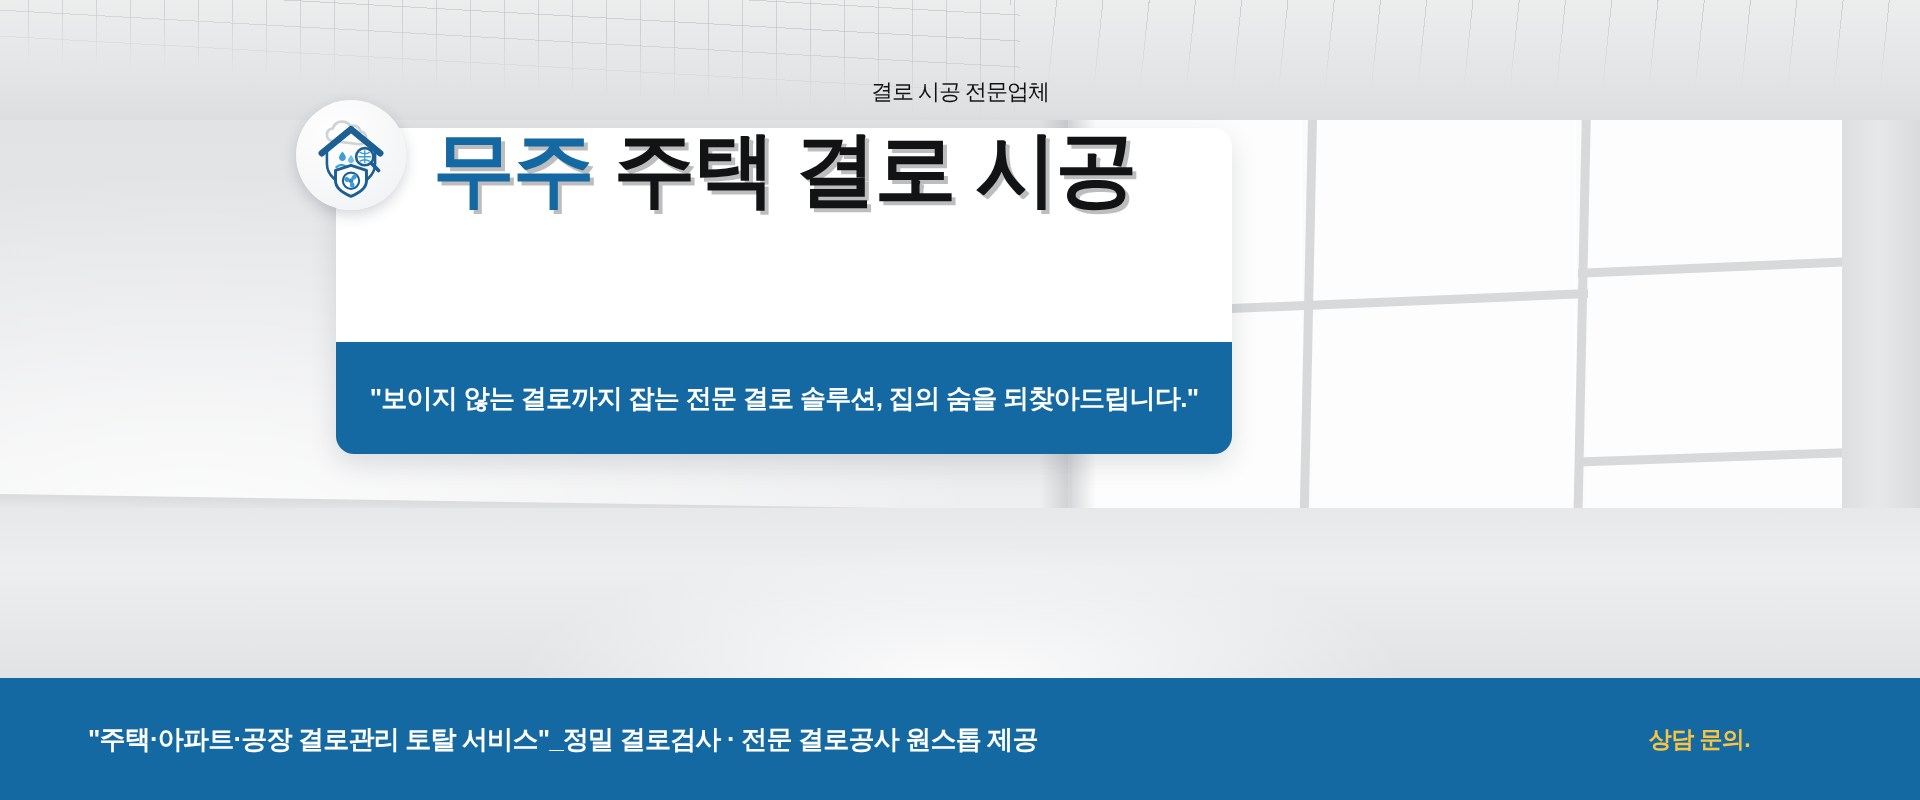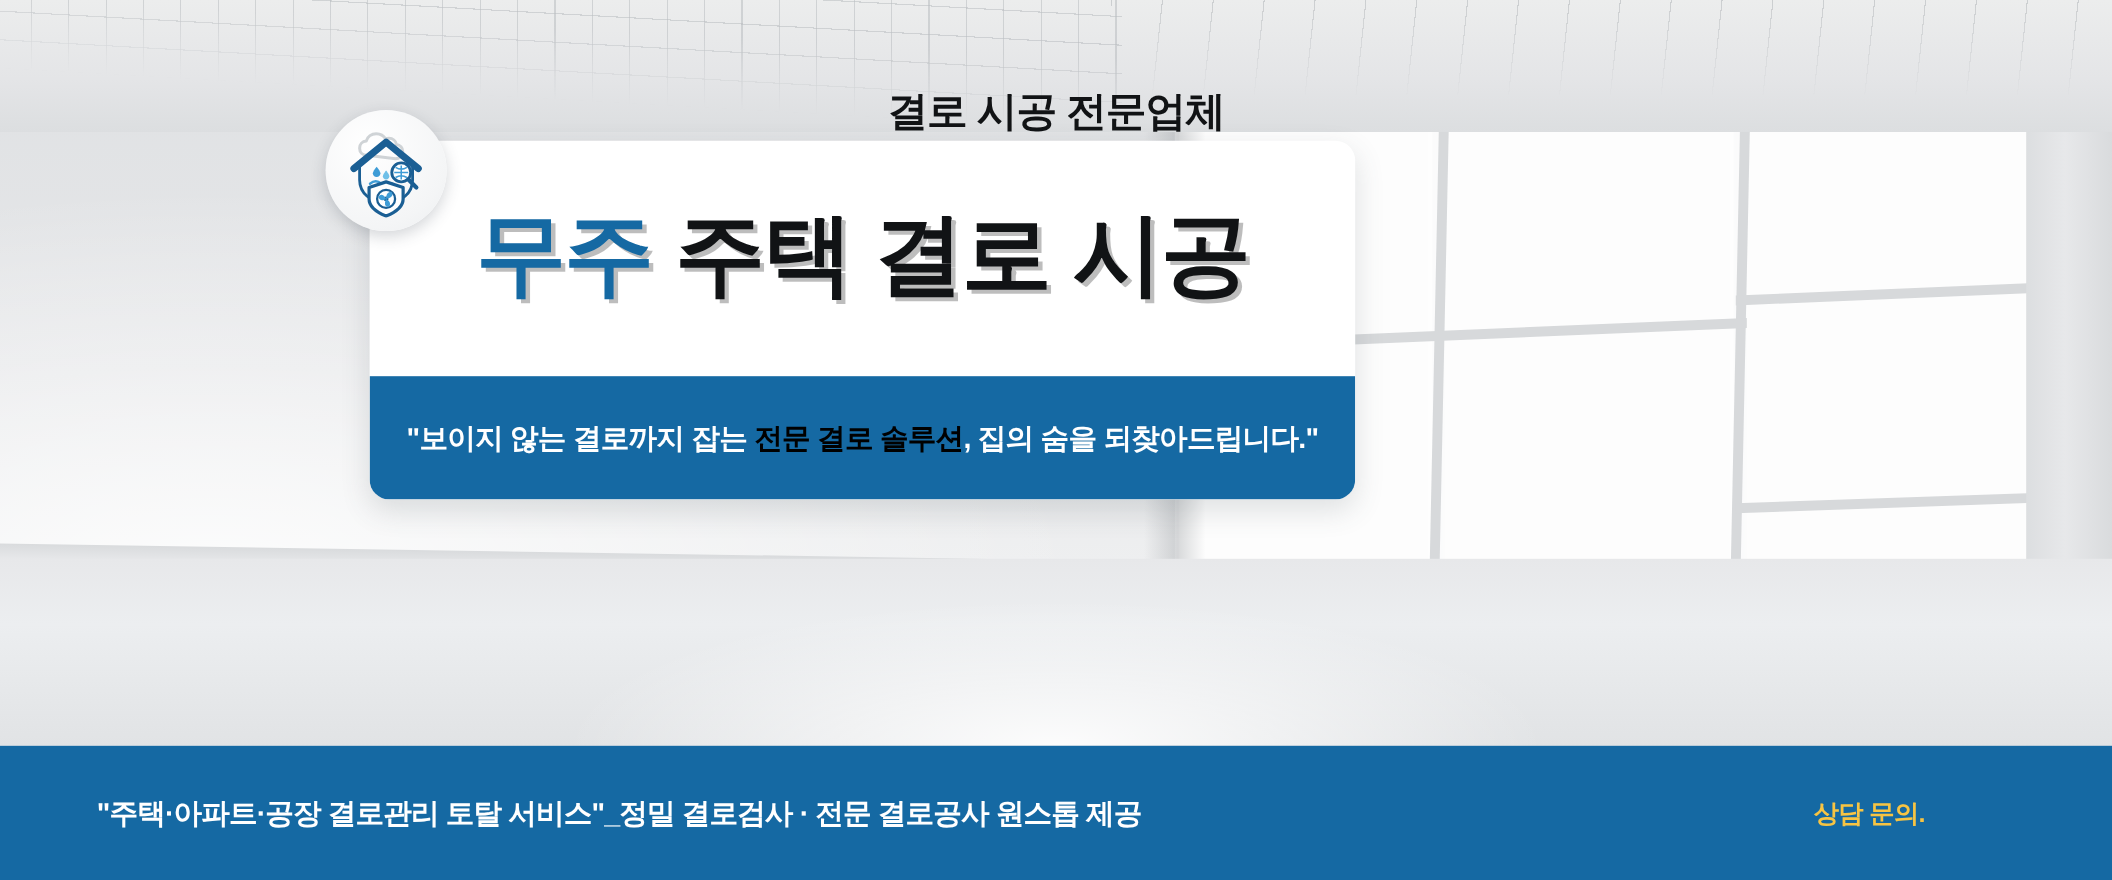--- a/index.html
+++ b/index.html
@@ -93,33 +93,33 @@
     position:absolute; left:296px; top:100px; width:110px; height:110px;
     border-radius:50%;
     background:radial-gradient(circle at 36% 30%, #ffffff 0%, #f4f5f6 70%, #eceef0 100%);
     box-shadow:0 5px 14px rgba(60,70,80,.22);
     display:flex; align-items:center; justify-content:center;
     z-index:6;
   }
   .kicker-wrap{ position:absolute; left:0; right:0; top:77px; z-index:7; text-align:center; }
   .kicker-wrap .k{
     display:inline-block; position:relative;
-    font-size:37px; font-weight:bold; letter-spacing:-1px; color:#111315;
+    font-size:22px; font-weight:normal; letter-spacing:-1px; color:#111315;
   }
 
   
   .card{
     position:absolute; left:336px; top:128px; width:896px; height:326px;
     background:#ffffff; border-radius:18px;
     box-shadow:0 10px 26px rgba(70,80,90,.16);
     z-index:5; overflow:hidden;
     display:flex; flex-direction:column;
   }
   .card-top{
-    flex:1; display:flex; align-items:center; justify-content:center;
+    flex:1; display:flex; justify-content:center;
     padding-bottom:6px;
   }
   .title{
     font-size:82px; font-weight:bold; letter-spacing:-2px; line-height:1;
     white-space:nowrap;
     text-shadow:
        4px 4px 0 rgba(0,0,0,.26),
       -1px -1px 0 #ffffff,  1px -1px 0 #ffffff,
       -1px  1px 0 #ffffff,  1px  1px 0 #ffffff;
   }
@@ -128,21 +128,21 @@
 
   .card-bar{
     height:112px; background:#1569a3;
     display:flex; align-items:center; justify-content:center;
     padding:0 26px;
   }
   .quote{
     font-size:26px; font-weight:bold; letter-spacing:-.7px; color:#ffffff;
     white-space:nowrap;
   }
-  .quote .hl{ color:#000000; }
+  .quote .hl{ color:#ffffff; }
 
   
   .footer{
     position:absolute; left:0; right:0; bottom:0; height:122px;
     background:#1569a3; z-index:8;
     display:flex; align-items:center;
   }
   .footer-tag{
     position:absolute; left:88px;
     font-size:26px; font-weight:bold; letter-spacing:-.8px; color:#ffffff;

